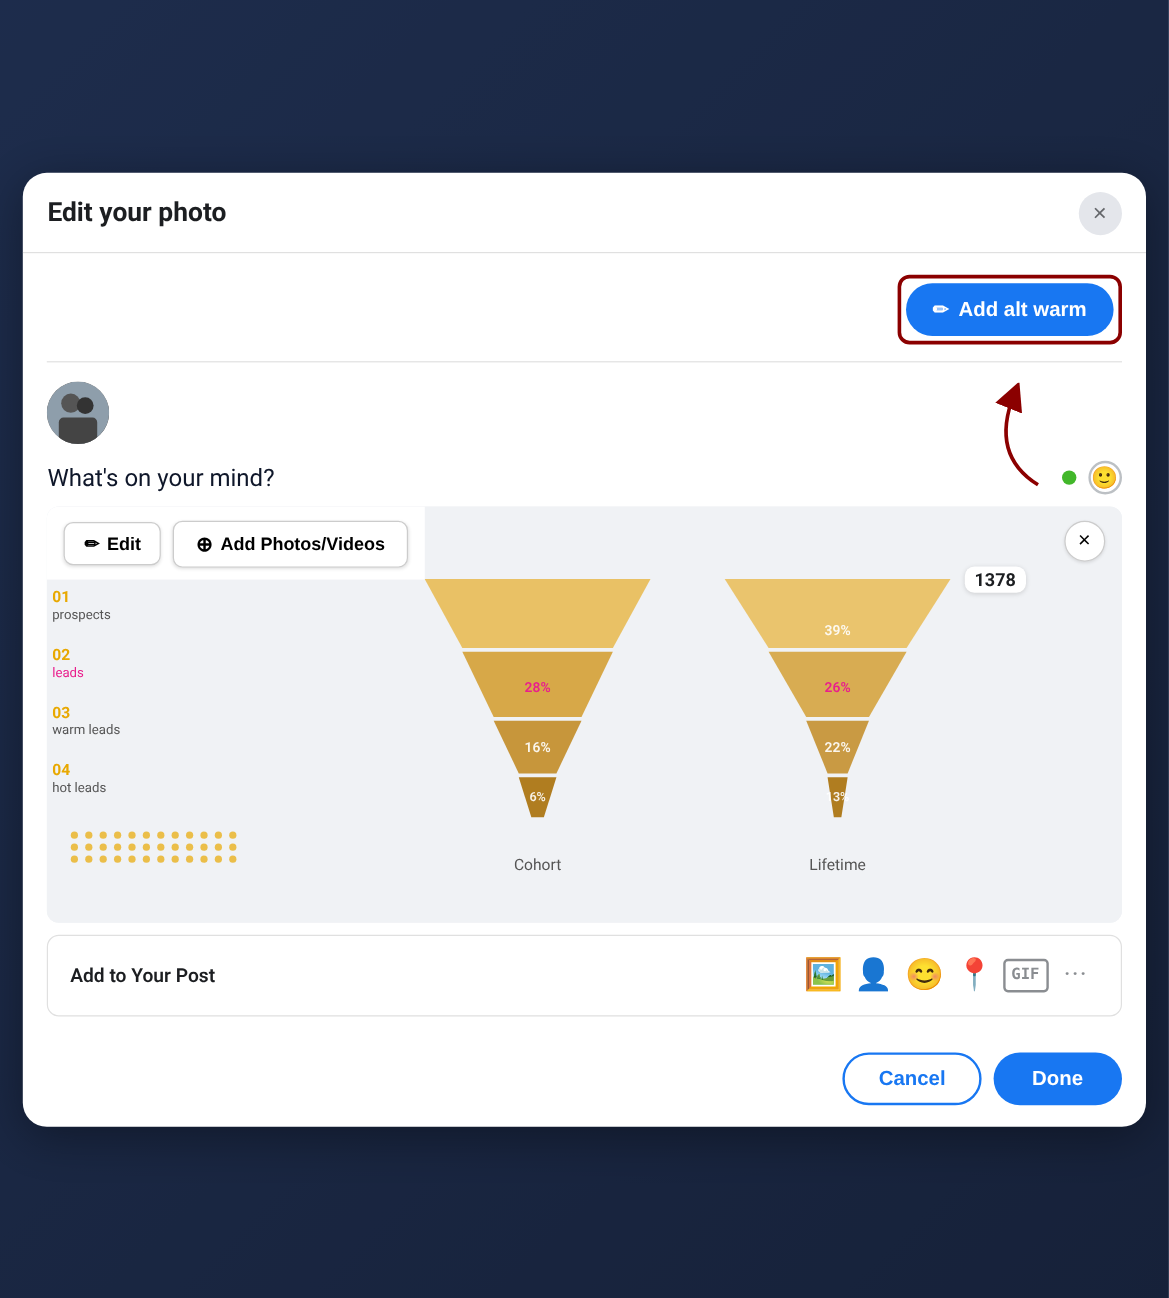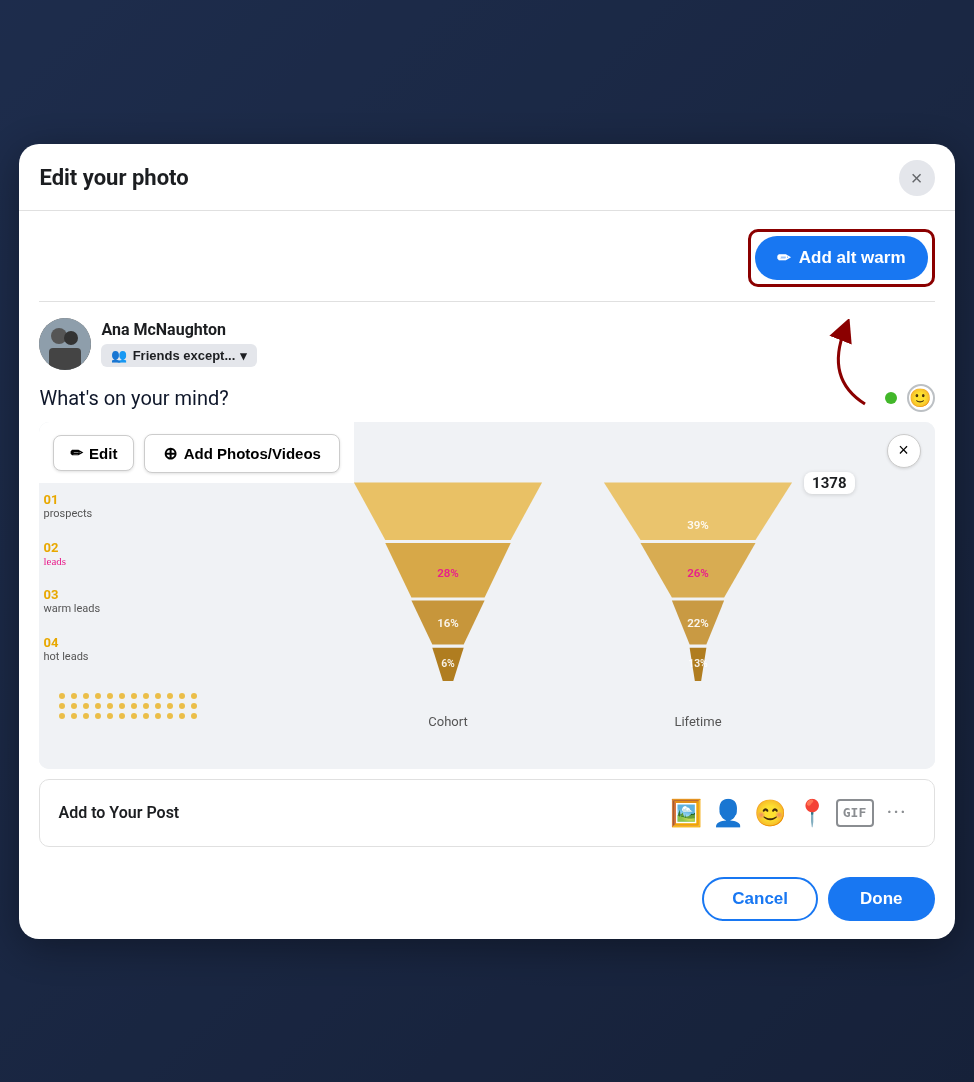--- a/index.html
+++ b/index.html
@@ -300,21 +300,21 @@
       font-size: 13px;
       font-weight: 700;
       color: #e8a800;
     }
 
     .label-text {
       font-size: 11px;
       color: #555;
     }
 
-    .label-text.pink { color: #e91e8c; font-family: Liberation Serif, serif; }
+    .label-text.pink { color: #e91e8c; }
 
     
     .funnels-area {
       flex: 1;
       display: flex;
       justify-content: center;
       align-items: center;
       gap: 30px;
       padding: 50px 20px 40px;
       position: relative;
@@ -491,28 +491,20 @@
         <div class="avatar">
           <div class="avatar-img">
 
             <svg width="52" height="52" viewBox="0 0 52 52">
               <circle cx="26" cy="26" r="26" fill="#8e9eab"></circle>
               <circle cx="20" cy="18" r="8" fill="#555"></circle>
               <circle cx="32" cy="20" r="7" fill="#333"></circle>
               <rect x="10" y="30" width="32" height="22" rx="4" fill="#444"></rect>
             </svg>
           </div>
-        </div>
-        <div class="user-info">
-          <span class="user-name">Ana McNaughton</span>
-          <button class="audience-btn">
-            <span>👥</span>
-            <span>Friends except...</span>
-            <span>▾</span>
-          </button>
         </div>
       </div>
 
       <div class="post-text-row">
         <span class="post-placeholder">What's on your mind?</span>
         <div class="post-icons">
           <div class="green-dot"></div>
           <div class="emoji-icon">🙂</div>
         </div>
       </div>

